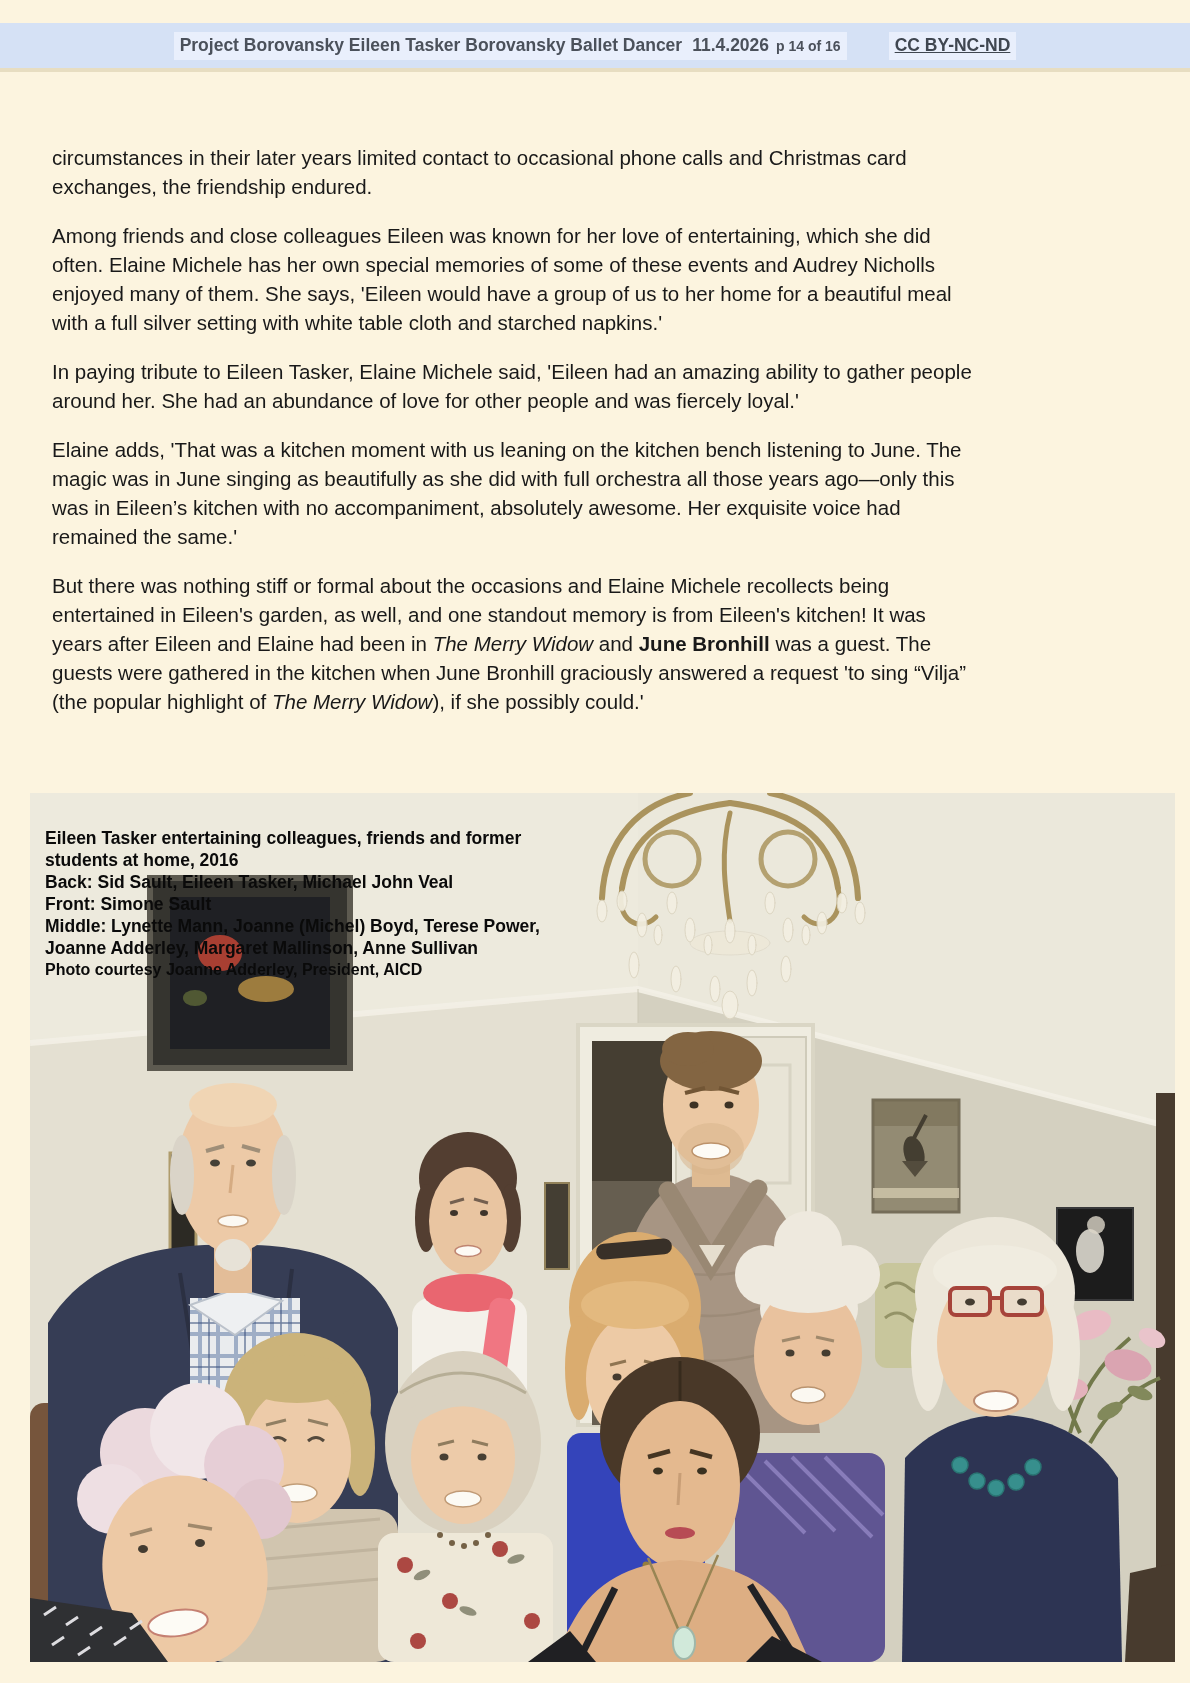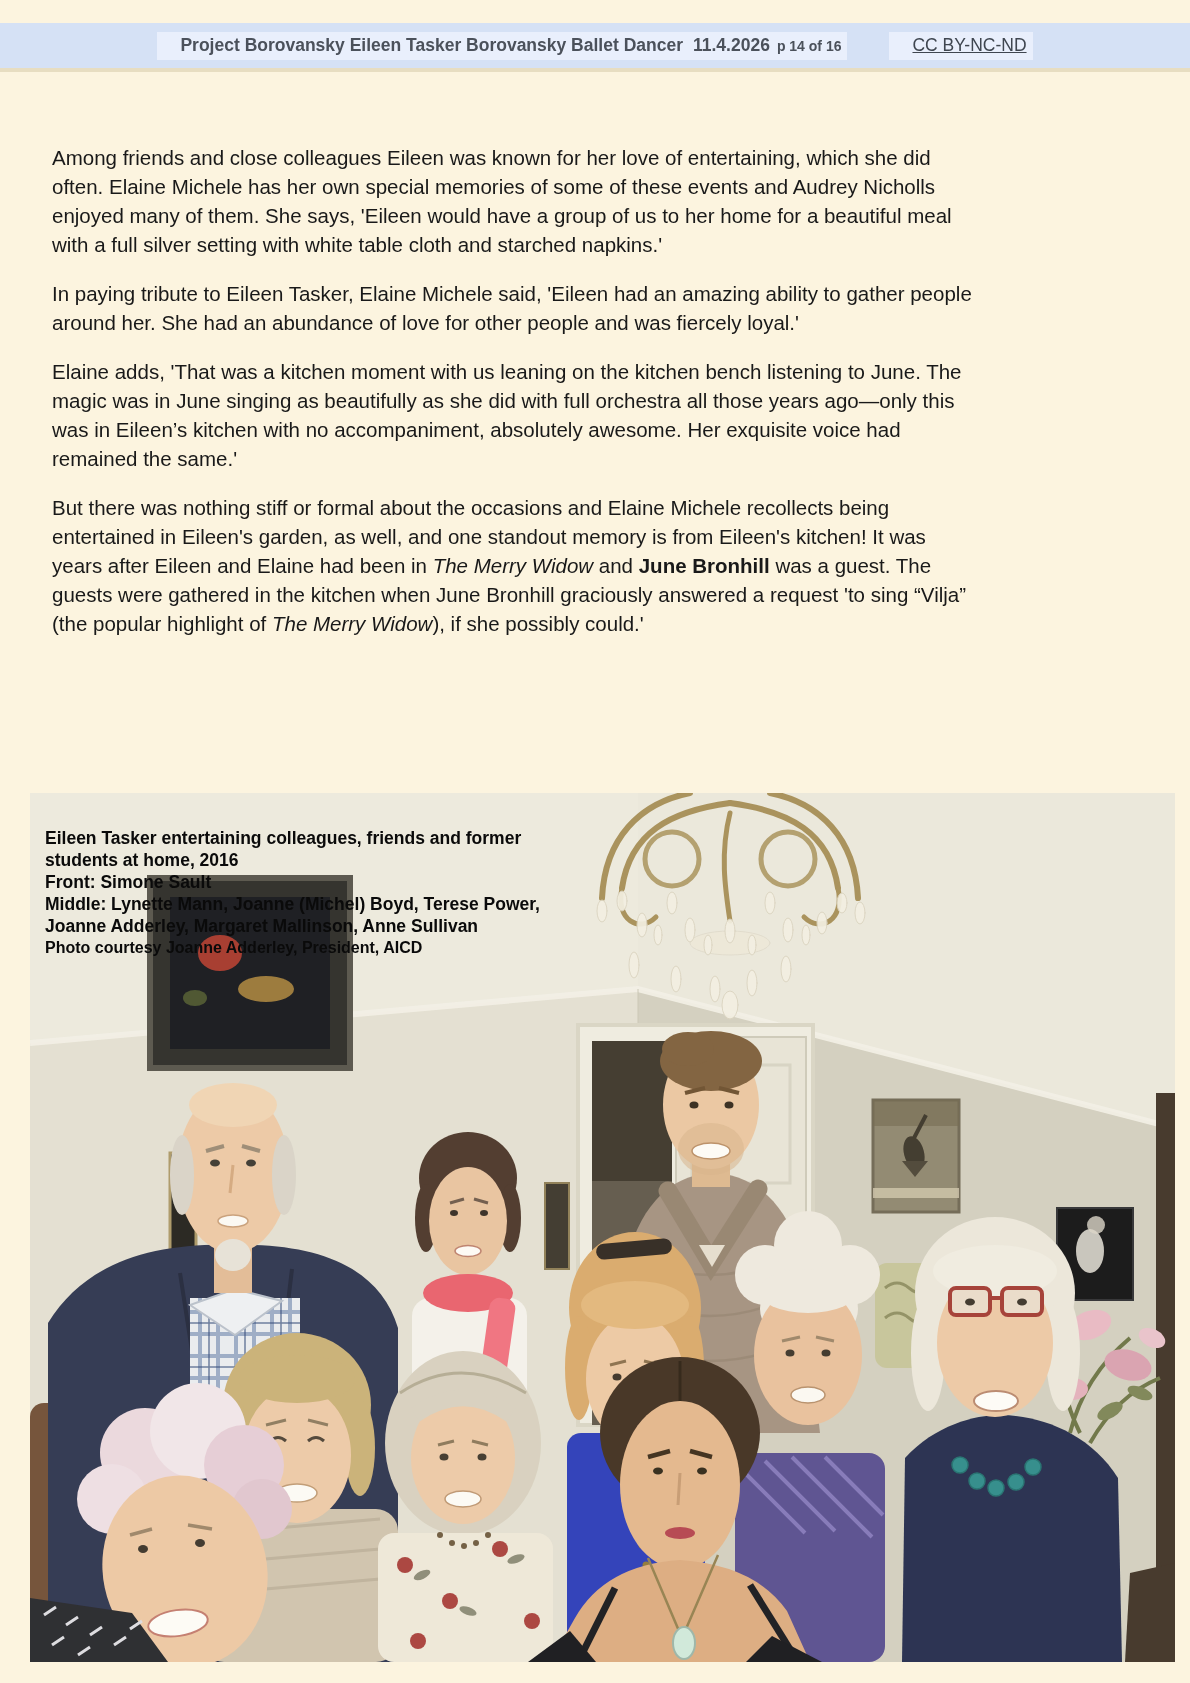--- a/index.html
+++ b/index.html
@@ -4,25 +4,25 @@
 <style>
   html,body{margin:0;padding:0;}
   body{font-family:"Liberation Sans","DejaVu Sans",sans-serif;}
   .page{position:relative;width:1190px;height:1683px;background:#fcf4df;overflow:hidden;}
 
   
   .topbar{position:absolute;left:0;top:23px;width:1190px;height:45px;
           background:#d5e1f5;border-bottom:4px solid #e7ddc1;
           display:flex;align-items:center;justify-content:center;}
   .topbar-inner{display:flex;align-items:baseline;white-space:nowrap;}
-  .hl{background:#e9effc;padding:3px 6px 4px 23px;}
+  .hl{background:#e9effc;padding:3px 6px 4px 6px;}
   .t-title{font-weight:bold;font-size:17.5px;color:#4b515b;}
   .t-date{font-weight:bold;font-size:17.5px;color:#4b515b;margin-left:10px;}
   .t-page{font-weight:bold;font-size:14px;color:#4b515b;margin-left:7px;}
-  .t-license{font-weight:normal;font-size:17.5px;color:#3f4650;margin-left:42px;
+  .t-license{font-weight:bold;font-size:17.5px;color:#3f4650;margin-left:42px;
              text-decoration:underline;cursor:pointer;}
 
   
   .content{position:absolute;left:52px;top:143px;width:1092px;color:#191919;}
   .content p{margin:0 0 20px 0;font-size:20.5px;line-height:29px;white-space:pre-line;}
   .i{font-style:italic;}
   .b{font-weight:bold;}
 
   
   .photo{position:absolute;left:30px;top:793px;width:1145px;height:869px;margin:0;}
@@ -37,20 +37,22 @@
 <div class="page">
 
   <header class="topbar">
     <div class="topbar-inner">
       <span class="hl"><span class="t-title">Project Borovansky Eileen Tasker Borovansky Ballet Dancer</span><span class="t-date">11.4.2026</span><span class="t-page">p 14 of 16</span></span>
       <a class="t-license hl">CC BY-NC-ND</a>
     </div>
   </header>
 
   <main class="content">
+    <p>circumstances in their later years limited contact to occasional phone calls and Christmas card
+exchanges, the friendship endured.</p>
     <p>Among friends and close colleagues Eileen was known for her love of entertaining, which she did
 often. Elaine Michele has her own special memories of some of these events and Audrey Nicholls
 enjoyed many of them. She says, 'Eileen would have a group of us to her home for a beautiful meal
 with a full silver setting with white table cloth and starched napkins.'</p>
     <p>In paying tribute to Eileen Tasker, Elaine Michele said, 'Eileen had an amazing ability to gather people
 around her. She had an abundance of love for other people and was fiercely loyal.'</p>
     <p>Elaine adds, 'That was a kitchen moment with us leaning on the kitchen bench listening to June. The
 magic was in June singing as beautifully as she did with full orchestra all those years ago—only this
 was in Eileen’s kitchen with no accompaniment, absolutely awesome. Her exquisite voice had
 remained the same.'</p>
@@ -364,20 +366,21 @@
           <path d="M14,822 l12,-8 M36,832 l12,-8 M60,842 l12,-8 M22,852 l12,-8 M84,852 l12,-8 M48,862 l12,-8 M100,836 l12,-8"></path>
         </g>
       </g>
 
       <rect x="0" y="0" width="1145" height="869" fill="#f6e8c8" opacity="0.05"></rect>
     </svg>
 
     <figcaption class="caption">
       <div class="cap-bold">Eileen Tasker entertaining colleagues, friends and former
 students at home, 2016</div>
+      <div class="cap-bold">Back: Sid Sault, Eileen Tasker, Michael John Veal</div>
       <div class="cap-bold">Front: Simone Sault</div>
       <div class="cap-bold">Middle: Lynette Mann, Joanne (Michel) Boyd, Terese Power,
 Joanne Adderley, Margaret Mallinson, Anne Sullivan</div>
       <div class="cap-credit">Photo courtesy Joanne Adderley, President, AICD</div>
     </figcaption>
   </figure>
 
 </div>
 
 </body></html>

